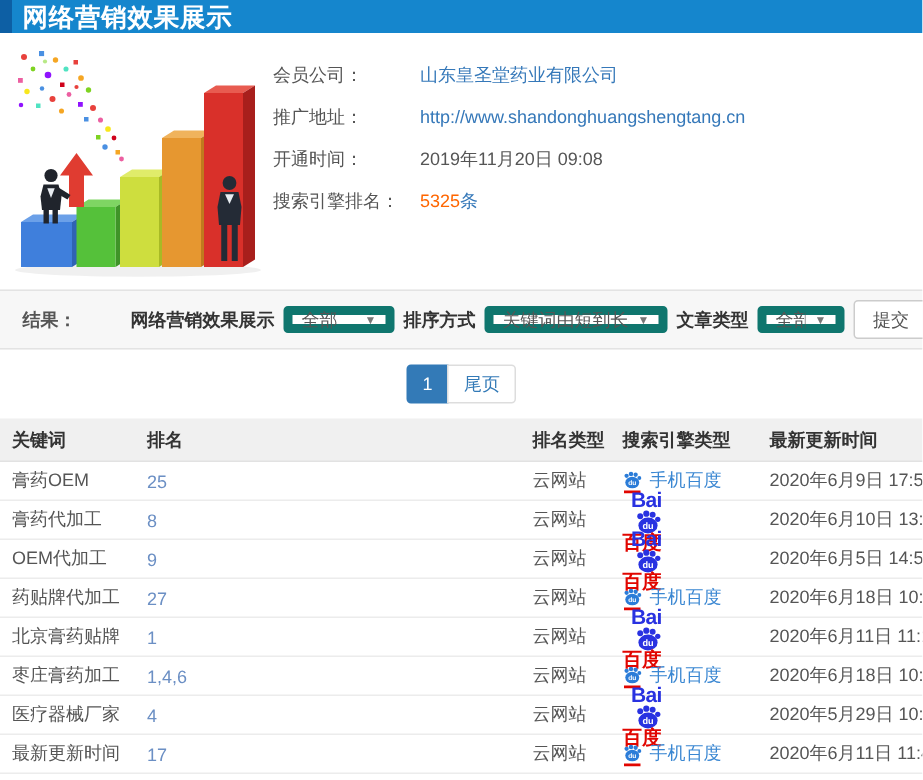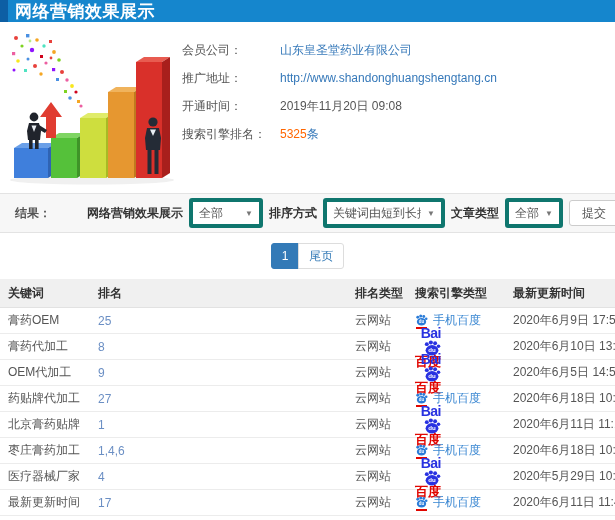--- a/index.html
+++ b/index.html
@@ -21,21 +21,21 @@
   .info-value.link { color: #3578b9; text-decoration: none; cursor: pointer; }
   .info-value.orange { color: #ff6600; }
   .info-suffix { color: #3578b9; }
 
   
   .filter-bar { height: 40px; background: #f7f7f7; border: 1px solid #e3e3e3; border-left: none; border-right: none;
     display: flex; align-items: center; padding-left: 15px; }
   .result-label { font-size: 12px; font-weight: bold; color: #555; }
   .filter-right { margin-left: auto; display: flex; align-items: center; gap: 6px; }
   .filter-label { font-size: 12px; font-weight: bold; color: #333; white-space: nowrap; }
-  .sel { background: #fff; border: 4px solid #0f766e; border-radius: 3px; height: 30px;
+  .sel { background: #fff; border: 6px solid #0f766e; border-radius: 3px; height: 18px;
     display: flex; align-items: center; padding: 0 6px; font-size: 12px; color: #555; cursor: pointer; }
   .sel .sel-text { flex: 1; white-space: nowrap; overflow: hidden; }
   .sel .caret { font-size: 8px; color: #777; margin-left: 6px; }
   .sel-engine { width: 74px; }
   .sel-sort { width: 122px; }
   .sel-article { width: 58px; }
   .submit-btn { height: 26px; background: #fff; border: 1px solid #ccc; border-radius: 3px;
     font-size: 12px; color: #555; padding: 0 12px; cursor: pointer; white-space: nowrap; margin-right: -4px;
     font-family: inherit; }
 

